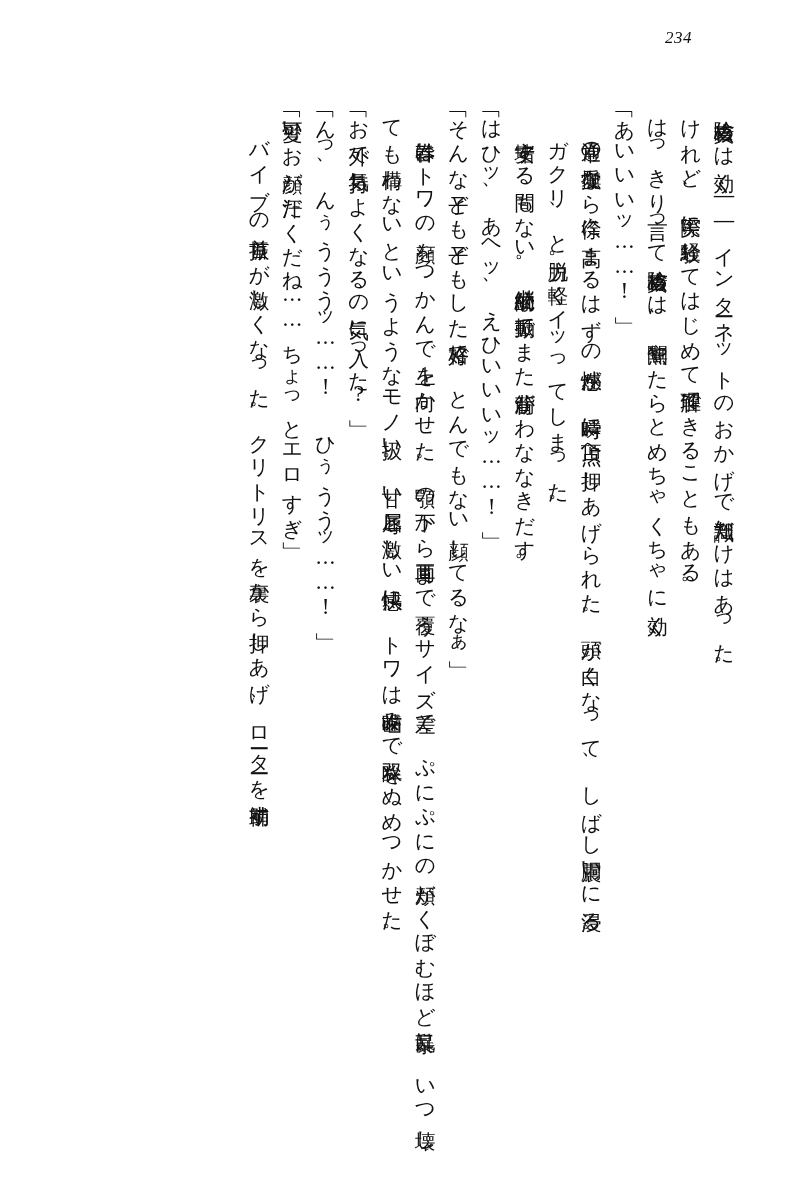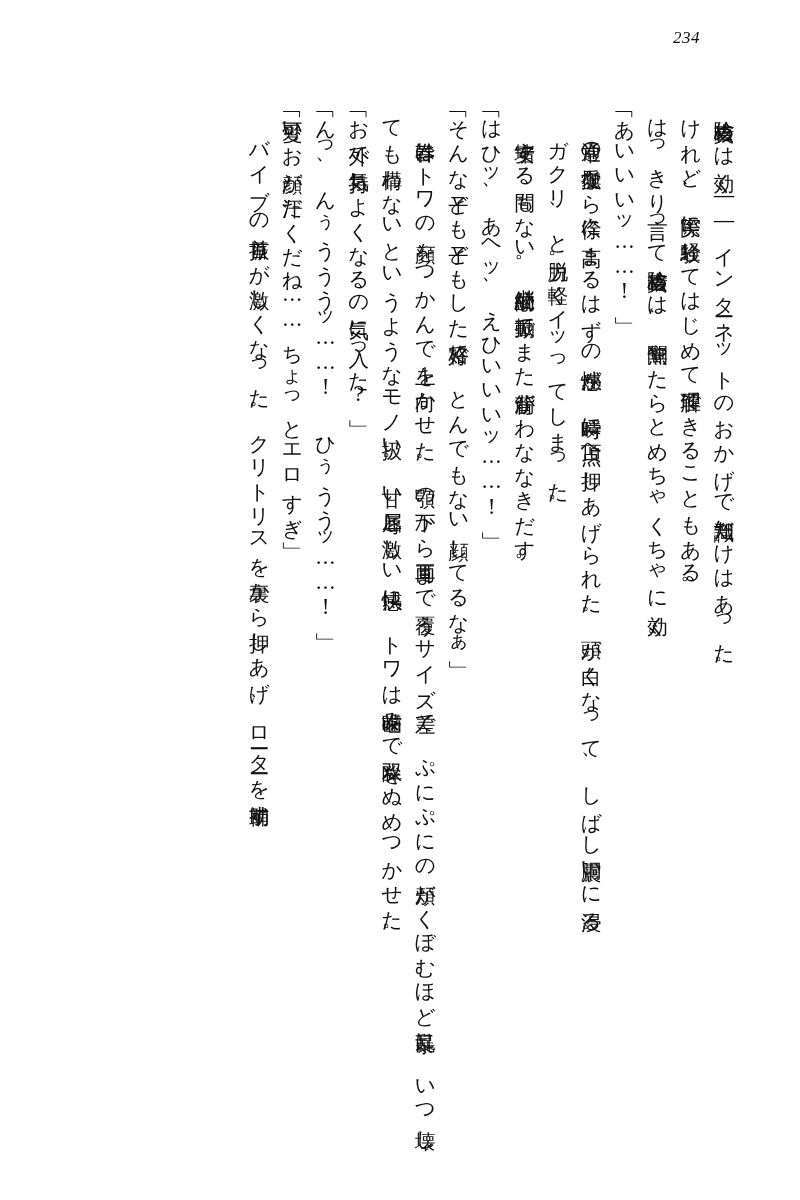--- a/index.html
+++ b/index.html
@@ -12,21 +12,21 @@
     width: 800px;
     height: 1200px;
     background: #ffffff;
     overflow: hidden;
     font-family: "Liberation Serif", "DejaVu Serif", serif;
     color: #1a1a1a;
   }
   .page-number {
     position: absolute;
     top: 28px;
-    right: 100px;
+    right: 108px;
     font-size: 17px;
     font-style: italic;
     font-family: "Liberation Serif", "DejaVu Serif", serif;
     letter-spacing: 0.5px;
     color: #111111;
   }
   .body-text {
     position: absolute;
     top: 105px;
     right: 60px;

